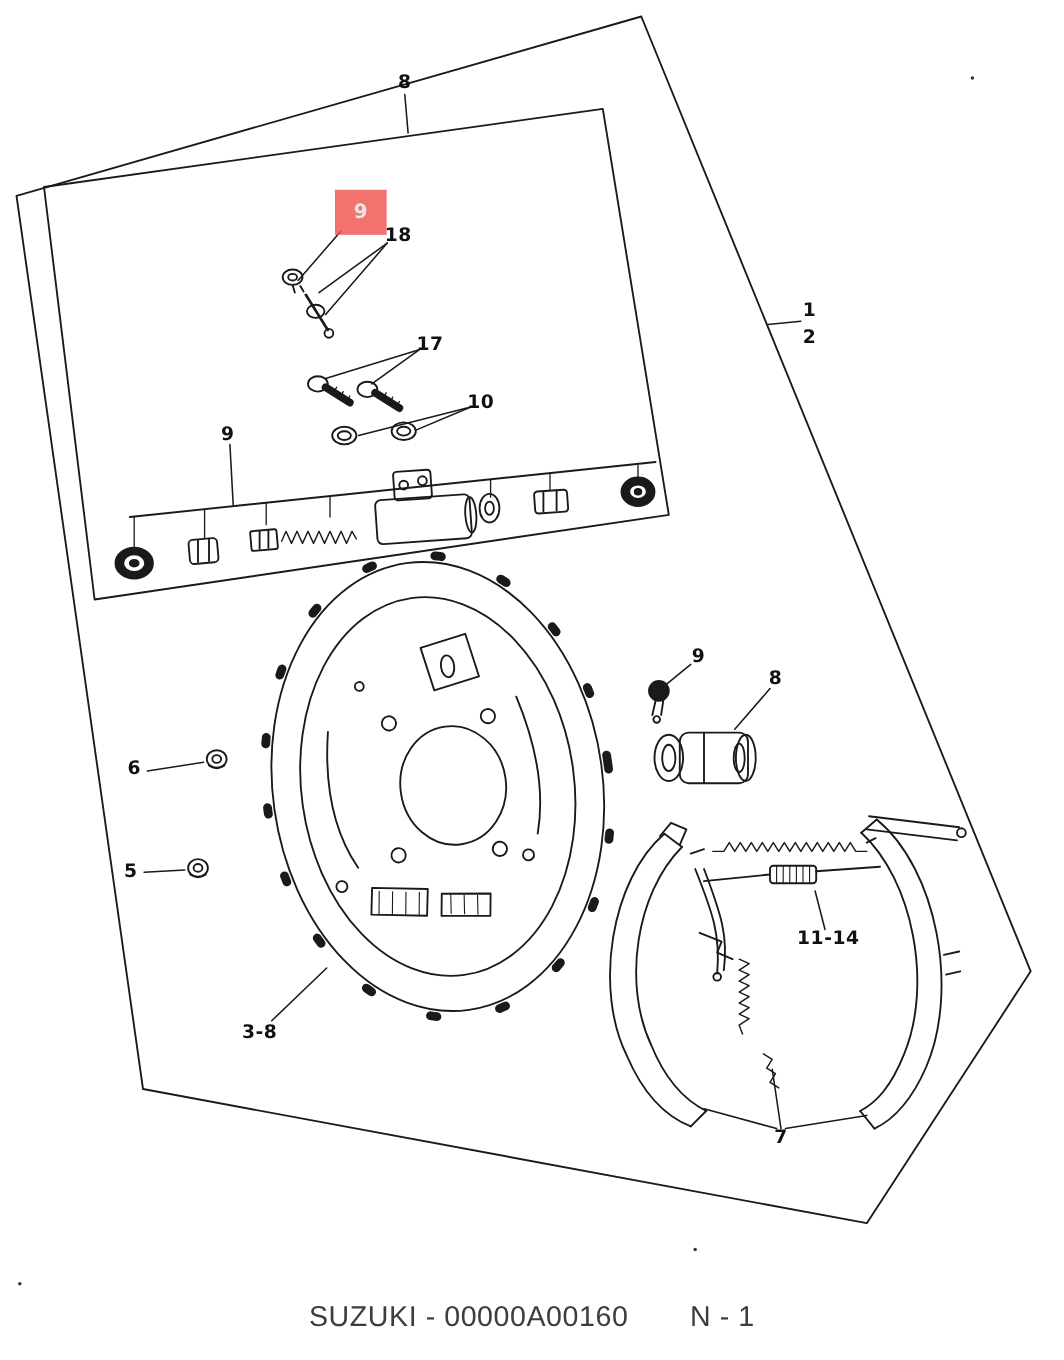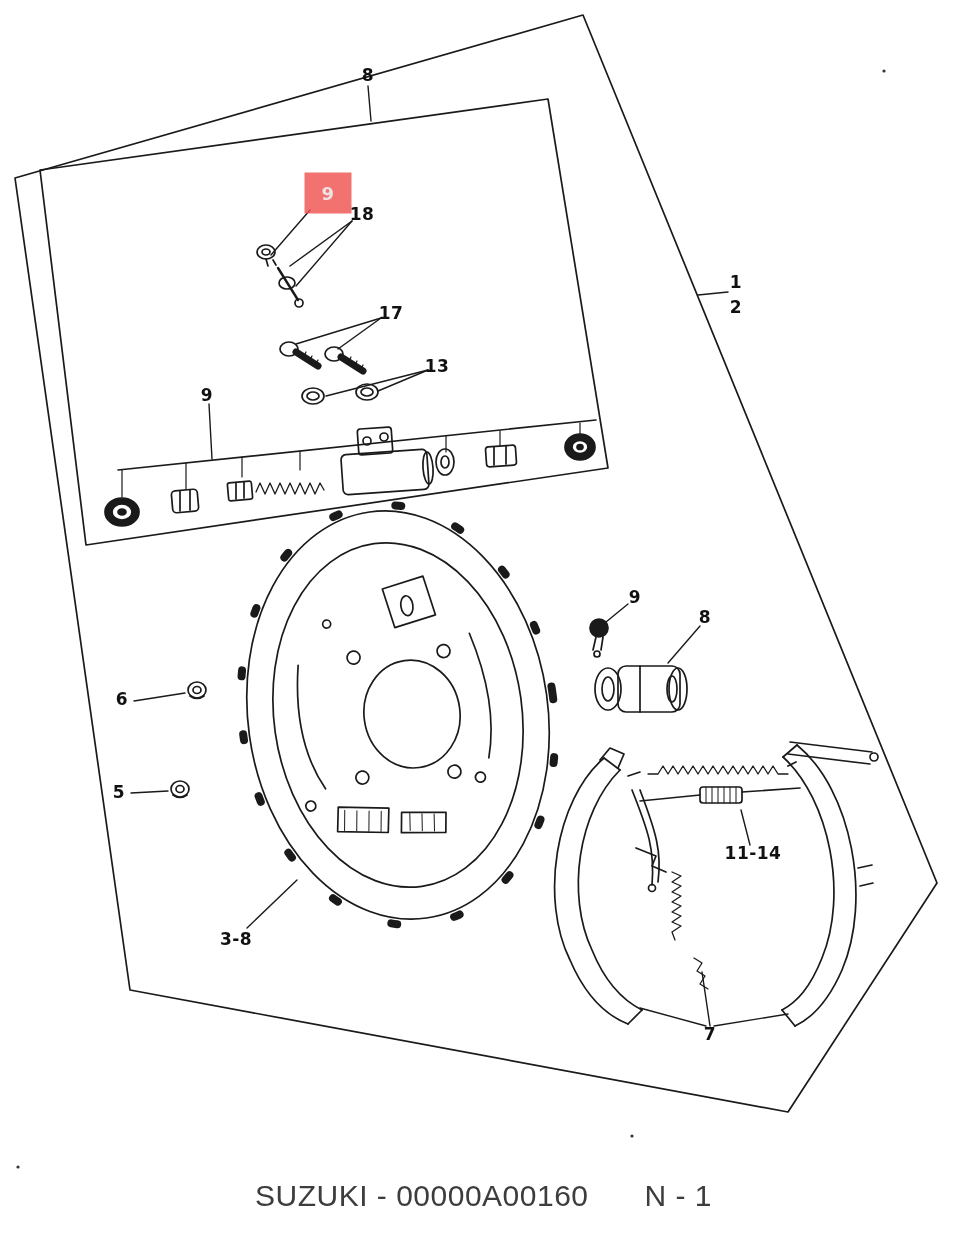--- a/index.html
+++ b/index.html
@@ -6,21 +6,21 @@
   .stage{position:relative;width:967px;height:1236px;background:#ffffff;overflow:hidden;
          font-family:"Liberation Sans",sans-serif;}
   svg.art{position:absolute;left:0;top:0;}
   .callout{position:absolute;transform:translate(-50%,-50%);
            font-family:"DejaVu Sans",sans-serif;font-weight:bold;font-size:17px;
            color:#111;letter-spacing:.5px;white-space:nowrap;z-index:3;}
   .callout.hl{width:47px;height:41px;display:flex;align-items:center;justify-content:center;
               background:rgba(239,83,80,.82);color:#ece4e4;font-size:18px;z-index:2;}
   .caption{position:absolute;left:0;right:0;bottom:8px;height:64px;display:flex;
            align-items:center;justify-content:center;gap:56px;
-           font-size:30px;color:#3d3d3d;letter-spacing:.5px;}
+           font-size:26px;color:#3d3d3d;letter-spacing:.5px;}
 </style>
 </head>
 <body>
 
 <div class="stage">
 
   <svg class="art" width="967" height="1236" viewBox="0 0 967 1236">
 
     <g stroke="#1a1a1a" fill="none" stroke-width="1.7" stroke-linecap="round" stroke-linejoin="round">
 
@@ -198,21 +198,21 @@
       </g>
     </g>
   </svg>
 
   <span class="callout" style="left:368px;top:75px">8</span>
   <span class="callout" style="left:736px;top:282px">1</span>
   <span class="callout" style="left:736px;top:307px">2</span>
   <span class="callout hl" style="left:328px;top:193px">9</span>
   <span class="callout" style="left:362px;top:214px">18</span>
   <span class="callout" style="left:391px;top:313px">17</span>
-  <span class="callout" style="left:437px;top:366px">13</span>
+  <span class="callout" style="left:437px;top:366px">10</span>
   <span class="callout" style="left:207px;top:395px">9</span>
   <span class="callout" style="left:122px;top:699px">6</span>
   <span class="callout" style="left:119px;top:792px">5</span>
   <span class="callout" style="left:635px;top:597px">9</span>
   <span class="callout" style="left:705px;top:617px">8</span>
   <span class="callout" style="left:236px;top:939px">3-8</span>
   <span class="callout" style="left:753px;top:853px">11-14</span>
   <span class="callout" style="left:710px;top:1034px">7</span>
 
   <div class="caption">

